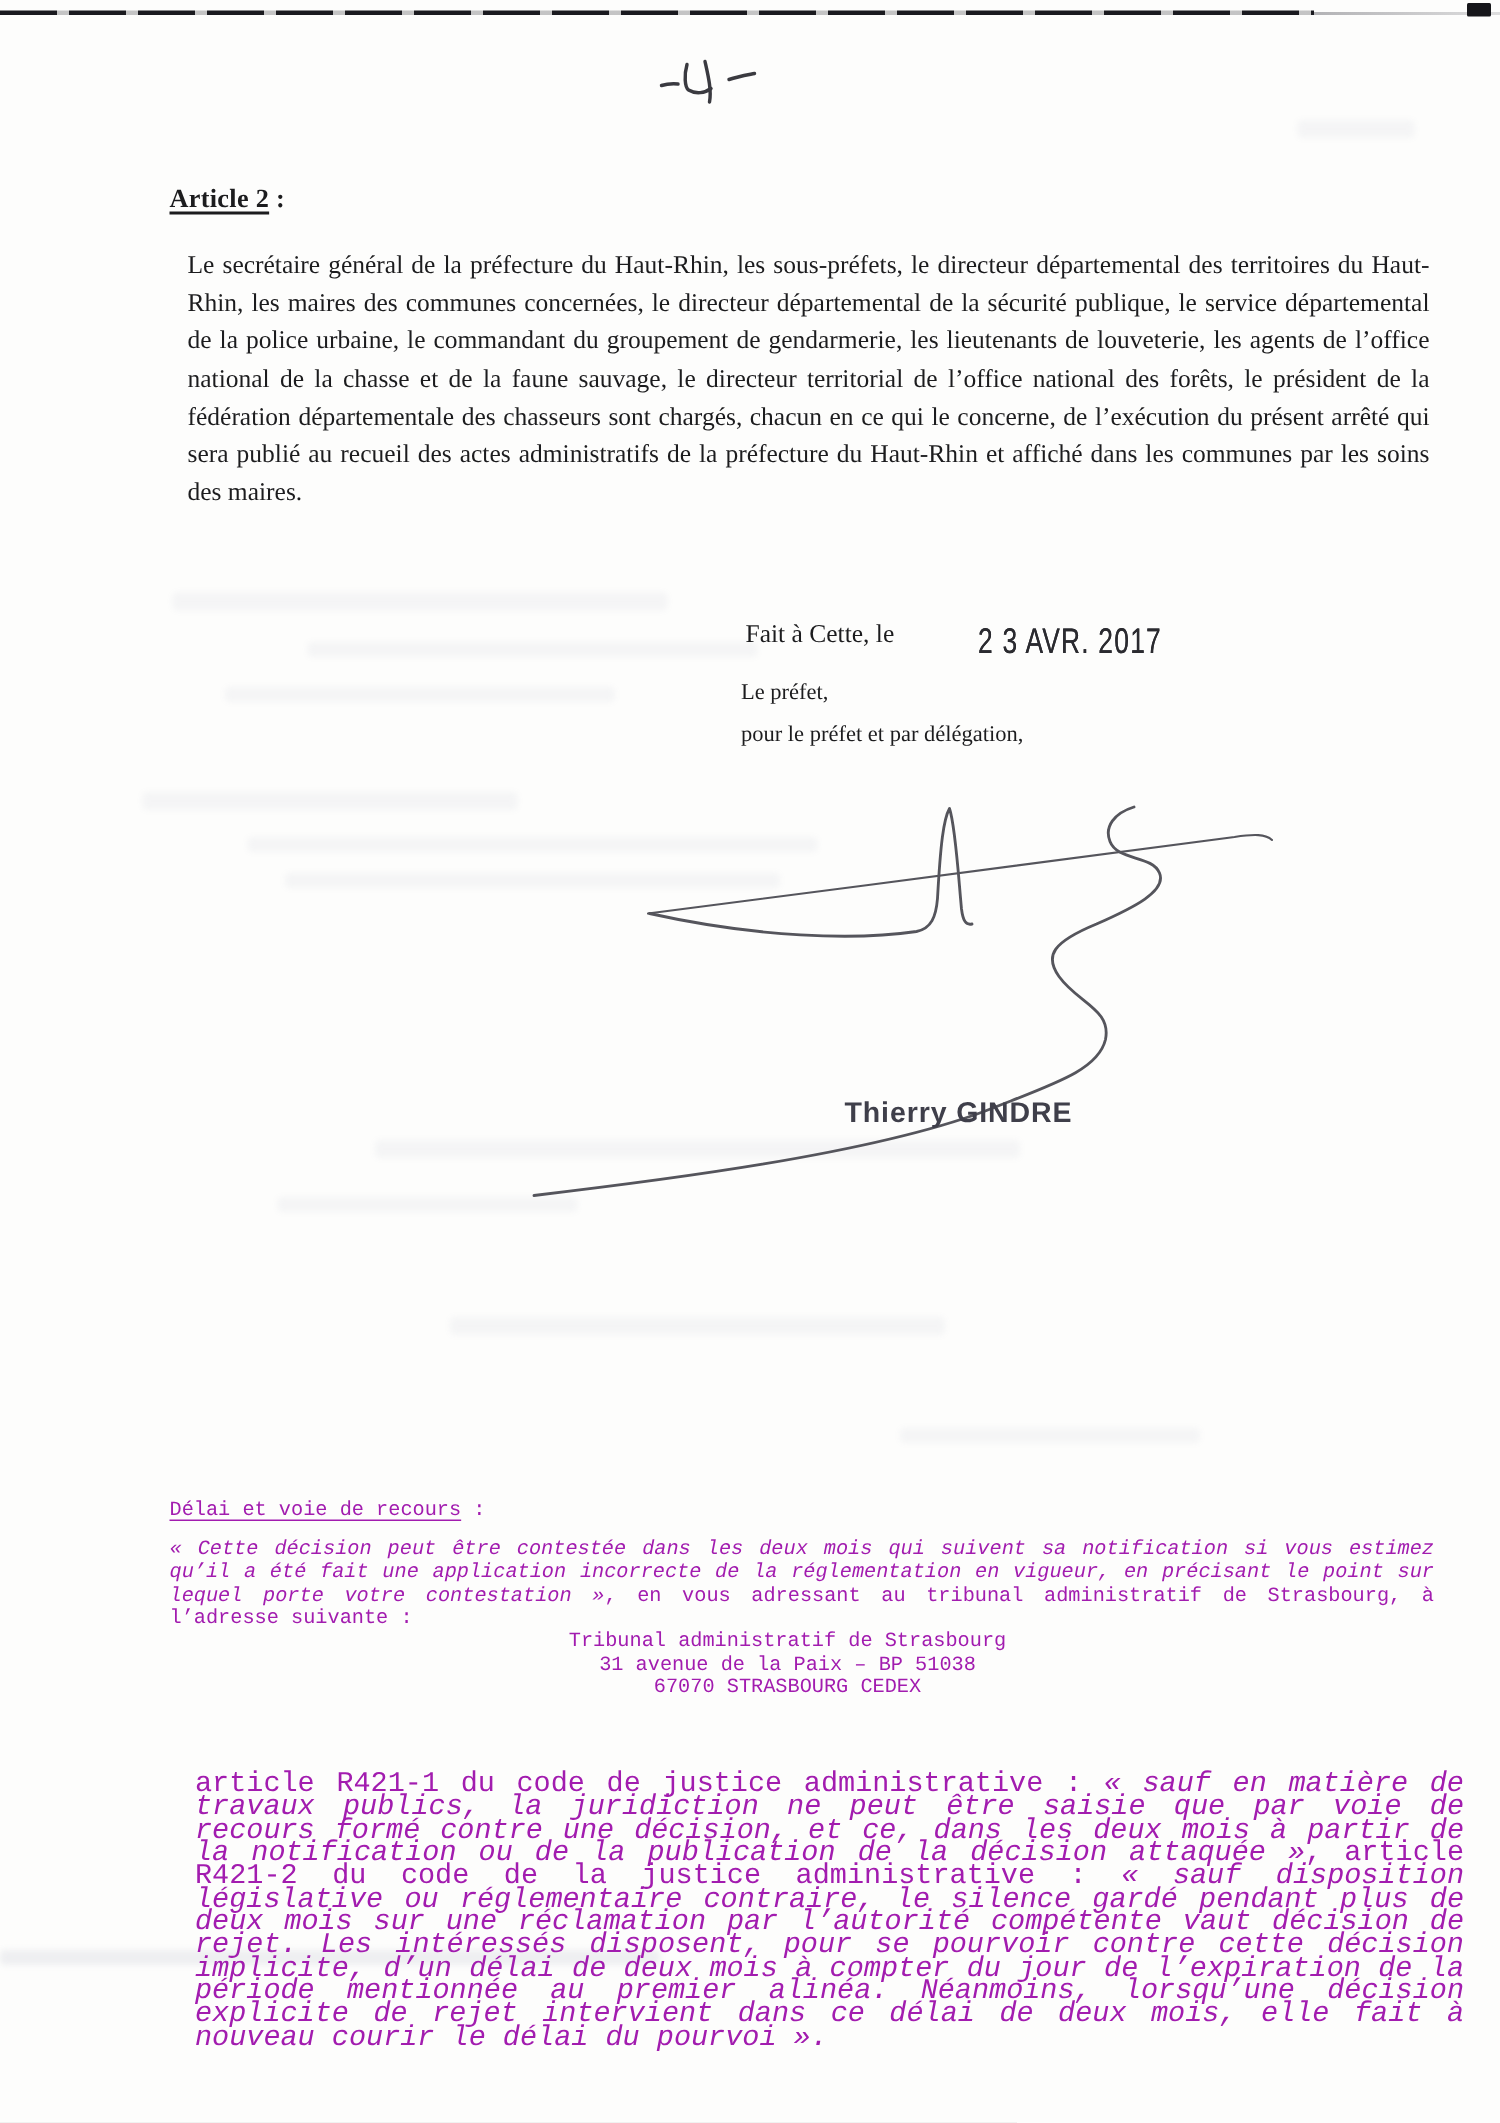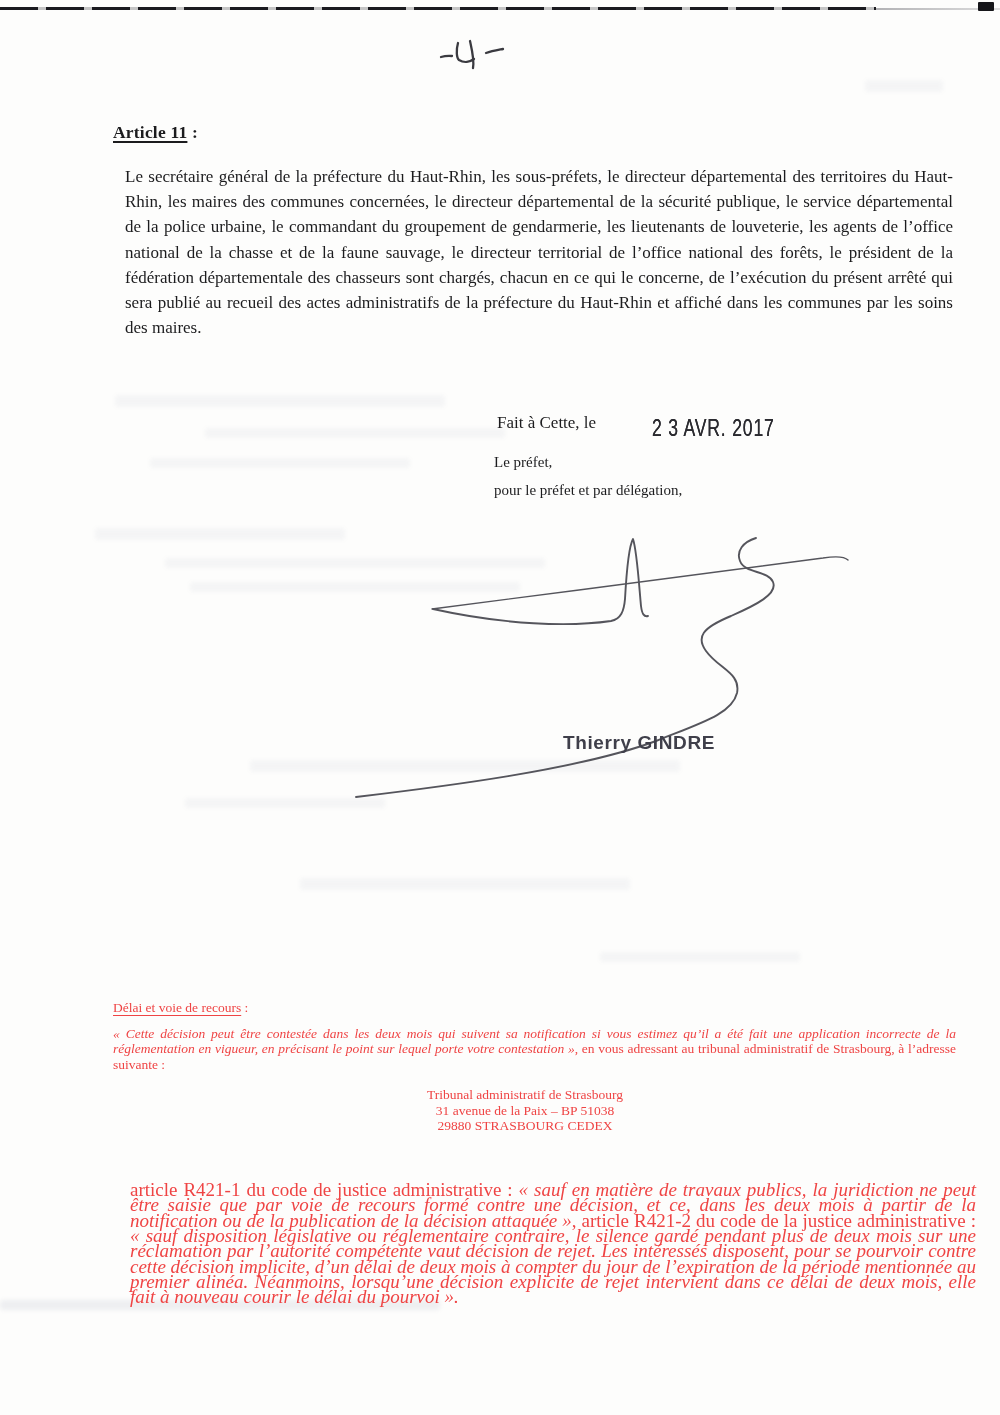--- a/index.html
+++ b/index.html
@@ -54,21 +54,21 @@
   }
   .signatory-lines{top:448px;left:494px;font-size:15px;line-height:28.3px;}
 
   .signatory-name{
     top:684px;left:563px;
     font-family:"Liberation Sans", sans-serif;
     font-size:19px;font-weight:bold;color:#3f3f4a;letter-spacing:.6px;margin-top:48px;
   }
 
   
-  .sans{font-family:Liberation Serif, serif;color:#ef4444;}
+  .sans{font-family:Liberation Mono, monospace;color:#a21caf;}
   .recours-heading{
     top:1000px;left:113px;font-size:13.5px;
   }
   .recours-heading .u{
     text-decoration:underline;text-decoration-thickness:1px;text-underline-offset:2.5px;
   }
   .recours-paragraph{
     top:1026px;left:113px;width:843px;
     font-size:13.5px;line-height:15.4px;text-align:justify;margin:0;
   }
@@ -110,21 +110,21 @@
   <svg class="abs" style="top:30px;left:428px;" width="90" height="50" viewBox="428 30 90 50" aria-label="- 4 -">
     <g fill="none" stroke="#3a3a40" stroke-width="2.3" stroke-linecap="round">
       <path d="M441,57 Q446,55.5 452,56"></path>
       <path d="M458,43 C456,50 456.5,58 459,60 C464,63 470,62 474,59"></path>
       <path d="M470,41 C472,50 474.5,60 473,68"></path>
       <path d="M486,53 C492,51 498,50 503,49"></path>
     </g>
   </svg>
 
   <div class="abs article-heading">
-    <span class="u">Article 11</span><span> :</span>
+    <span class="u">Article 2</span><span> :</span>
   </div>
 
   <p class="abs article-body">Le secrétaire général de la préfecture du Haut-Rhin, les sous-préfets, le directeur départemental des territoires du Haut-Rhin, les maires des communes concernées, le directeur départemental de la sécurité publique, le service départemental de la police urbaine, le commandant du groupement de gendarmerie, les lieutenants de louveterie, les agents de l’office national de la chasse et de la faune sauvage, le directeur territorial de l’office national des forêts, le président de la fédération départementale des chasseurs sont chargés, chacun en ce qui le concerne, de l’exécution du présent arrêté qui sera publié au recueil des actes administratifs de la préfecture du Haut-Rhin et affiché dans les communes par les soins des maires.</p>
 
   <div class="abs dateline">Fait à Cette, le</div>
   <div class="abs date-stamp">2 3 AVR. 2017</div>
 
   <div class="abs signatory-lines">
     <div>Le préfet,</div>
     <div>pour le préfet et par délégation,</div>
@@ -144,21 +144,21 @@
     <span class="u">Délai et voie de recours</span><span> :</span>
   </div>
 
   <p class="abs sans recours-paragraph">
     <i>« Cette décision peut être contestée dans les deux mois qui suivent sa notification si vous estimez qu’il a été fait une application incorrecte de la réglementation en vigueur, en précisant le point sur lequel porte votre contestation »</i><span>, en vous adressant au tribunal administratif de Strasbourg, à l’adresse suivante :</span>
   </p>
 
   <div class="abs sans tribunal-address">
     <div>Tribunal administratif de Strasbourg</div>
     <div>31 avenue de la Paix – BP 51038</div>
-    <div>29880 STRASBOURG CEDEX</div>
+    <div>67070 STRASBOURG CEDEX</div>
   </div>
 
 
   <p class="abs sans recours-legal-paragraph">
     <span>article R421-1 du code de justice administrative : </span><i>« sauf en matière de travaux publics, la juridiction ne peut être saisie que par voie de recours formé contre une décision, et ce, dans les deux mois à partir de la notification ou de la publication de la décision attaquée »</i><span>, article R421-2 du code de la justice administrative : </span><i>« sauf disposition législative ou réglementaire contraire, le silence gardé pendant plus de deux mois sur une réclamation par l’autorité compétente vaut décision de rejet. Les intéressés disposent, pour se pourvoir contre cette décision implicite, d’un délai de deux mois à compter du jour de l’expiration de la période mentionnée au premier alinéa. Néanmoins, lorsqu’une décision explicite de rejet intervient dans ce délai de deux mois, elle fait à nouveau courir le délai du pourvoi ».</i>
   </p>
 
 </div>
 
 </body></html>

